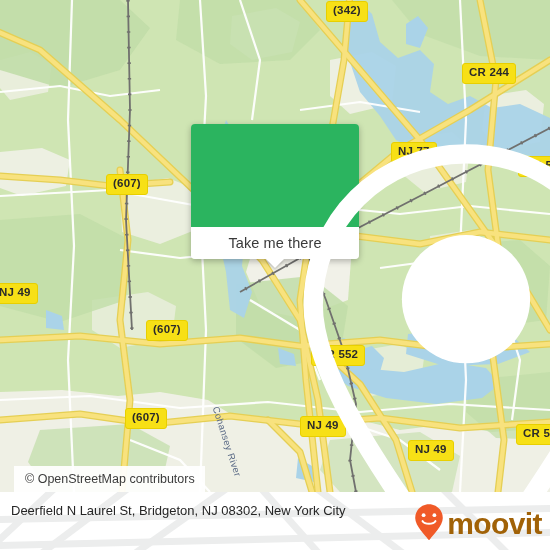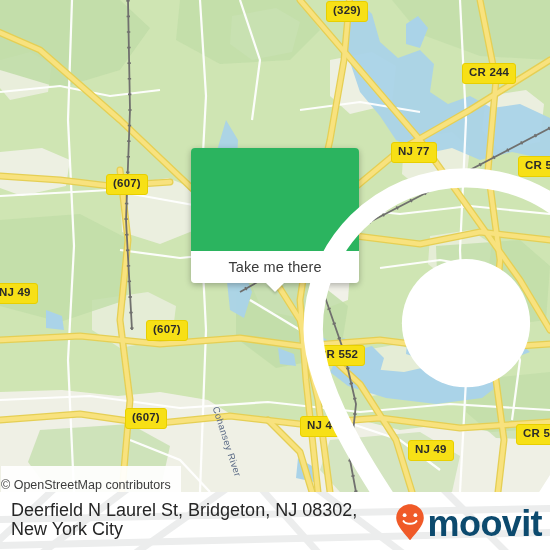--- a/index.html
+++ b/index.html
@@ -44,21 +44,20 @@
     transform-origin:left top;
     font-family:"Liberation Sans", sans-serif;
   }
 
   
   .popup{
     position:absolute;left:191px;top:124px;width:168px;
     border-radius:4px;
     box-shadow:0 2px 6px rgba(0,0,0,.28);
     overflow:visible;
-    margin-top:24px;
   }
   .popup-top{
     background:#2bb45f;
     height:103px;
     border-radius:4px 4px 0 0;
     display:flex;align-items:center;justify-content:center;
   }
   .popup-bot{
     background:#ffffff;
     height:32px;
@@ -74,52 +73,52 @@
     position:absolute;left:50%;bottom:-9px;margin-left:-9px;
     width:0;height:0;
     border-left:9px solid transparent;
     border-right:9px solid transparent;
     border-top:9px solid #ffffff;
     filter:drop-shadow(0 2px 1px rgba(0,0,0,.18));
   }
 
   
   .attrib{
-    position:absolute;left:1px;top:466px;height:26px;
+    position:absolute;left:14px;top:466px;height:26px;
     background:rgba(255,255,255,.93);
-    display:flex;align-items:flex-end;
-    padding:0 10px 0 0;
+    display:flex;align-items:center;
+    padding:0 10px 0 11px;
     box-sizing:border-box;
   }
   .attrib span{
     font-size:12.5px;color:#3c3c3c;white-space:nowrap;
     font-family:"Liberation Sans", sans-serif;
   }
 
   
   .footer{
     position:absolute;left:0;top:492px;width:550px;height:58px;
     background:#ffffff;overflow:hidden;
   }
   .footer-wm{position:absolute;left:0;top:0;width:550px;height:58px;opacity:1;}
   .footer-row{
     position:relative;display:flex;align-items:flex-start;
     height:58px;padding:9px 8px 0 11px;box-sizing:border-box;
   }
   .caption{
     flex:1 1 auto;
-    font-size:18px;line-height:19px;color:#262626;
+    font-size:13px;line-height:19px;color:#262626;
     max-width:404px;
     font-family:"Liberation Sans", sans-serif;
   }
   .brand{
     flex:0 0 auto;display:flex;align-items:center;gap:3px;margin-top:2px;
   }
   .brand-word{
-    font-size:36px;line-height:30px;color:#0c4a6e;font-weight:bold;
+    font-size:30px;line-height:30px;color:#a16207;font-weight:bold;
     letter-spacing:-.6px;
     font-family:"Liberation Sans", sans-serif;
   }
 </style>
 </head>
 <body>
 
 <div id="app">
 
   <div class="map">
@@ -225,21 +224,21 @@
         <path d="M306,250 L326,300 L344,352 L356,404 L350,460 L356,492"></path>
       </g>
       <g stroke="#70706e" stroke-width="3.4" stroke-dasharray="1.6 14" fill="none">
         <path d="M550,128 L420,196 L300,258 L240,292"></path>
         <path d="M128,0 L130,110 L126,220 L132,330"></path>
         <path d="M306,250 L326,300 L344,352 L356,404 L350,460 L356,492"></path>
       </g>
     </svg>
 
     <div id="shield-layer">
-        <div class="shield" style="left: 326px; top: 1px;">(329)</div>
+        <div class="shield" style="left: 326px; top: 1px;">(342)</div>
         <div class="shield" style="left: 462px; top: 63px;">CR 244</div>
         <div class="shield" style="left: 106px; top: 174px;">(607)</div>
         <div class="shield" style="left: 391px; top: 142px;">NJ 77</div>
         <div class="shield" style="left: 518px; top: 156px;">CR 55</div>
         <div class="shield" style="left: -8px; top: 283px;">NJ 49</div>
         <div class="shield" style="left: 146px; top: 320px;">(607)</div>
         <div class="shield" style="left: 311px; top: 345px;">CR 552</div>
         <div class="shield" style="left: 434px; top: 328px;">CR 552</div>
         <div class="shield" style="left: 125px; top: 408px;">(607)</div>
         <div class="shield" style="left: 300px; top: 416px;">NJ 49</div>

